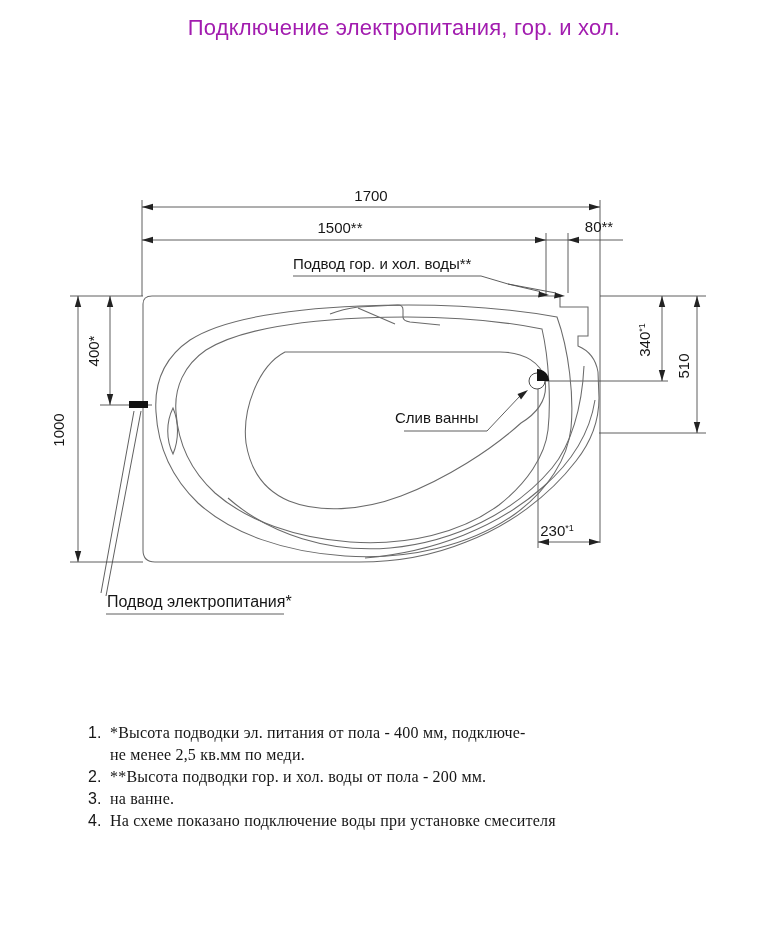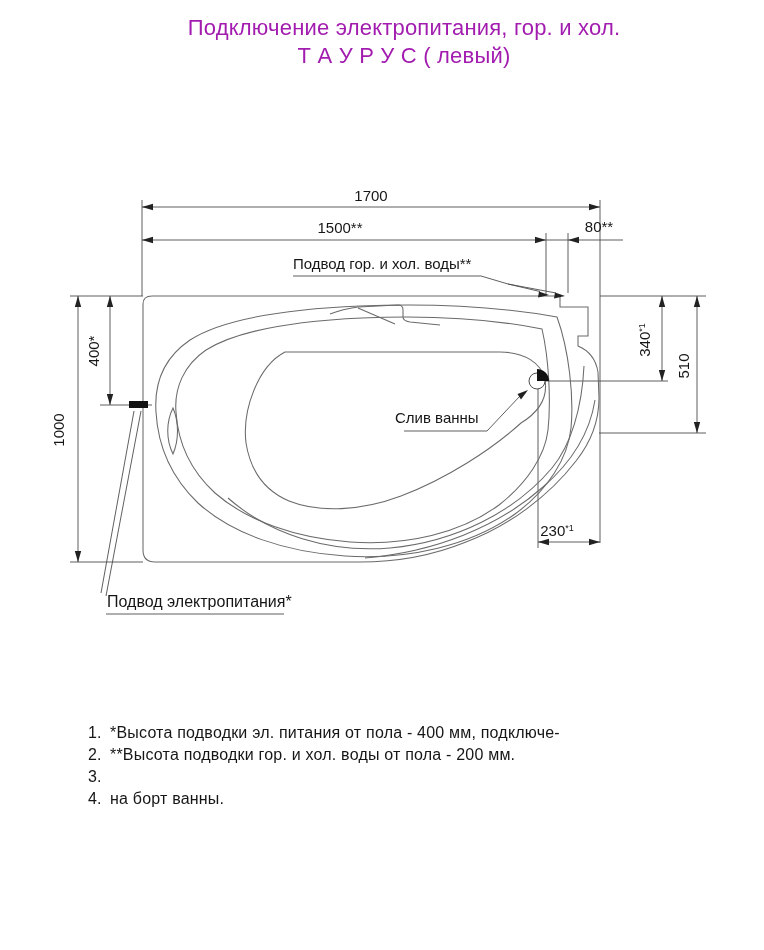--- a/index.html
+++ b/index.html
@@ -8,29 +8,28 @@
          font-size:22px;line-height:28px;color:#a21caf;letter-spacing:.2px;}
   svg.drawing{position:absolute;left:0;top:0;width:764px;height:950px;}
   svg text{font-family:"Liberation Sans",sans-serif;fill:#161616;}
   .dimtxt{font-size:15px;}
   .lbltxt{font-size:15px;}
   .suptxt{font-size:9px;}
   .notes{position:absolute;left:88px;top:722px;width:600px;font-size:16px;
          line-height:22px;color:#161616;letter-spacing:.2px;}
   .note{display:flex;}
   .note .num{width:22px;flex:0 0 22px;}
-  .note .body{flex:1;}
+  .note .body{flex:1;font-family:Liberation Serif, serif;}
   .note sup{font-size:9px;vertical-align:super;}
 </style>
 </head>
 <body>
 
 <div class="title">
   <div>Подключение электропитания, гор. и хол.</div>
-  <div>Т А У Р У С ( левый)</div>
 </div>
 
 <svg class="drawing" viewBox="0 0 764 950">
 
   <g stroke="#4d4d4d" stroke-width="0.9" fill="none">
     <path d="M142,200 V296"></path>
     <path d="M600,200 V543"></path>
     <path d="M70,296 H143"></path>
     <path d="M600,296 H706"></path>
     <path d="M70,562 H143"></path>
@@ -141,32 +140,34 @@
   <text class="lbltxt" x="293" y="269">Подвод гор. и хол. воды**</text>
   <text class="lbltxt" x="395" y="423">Слив ванны</text>
   <text class="lbltxt" x="107" y="607" style="font-size:16px">Подвод электропитания*</text>
 </svg>
 
 <div class="notes">
   <div class="note">
     <span class="num">1.</span>
     <div class="body">
       <div>*Высота подводки эл. питания от пола - 400 мм, подключе-</div>
+      <div>не менее 2,5 кв.мм по меди.</div>
     </div>
   </div>
   <div class="note">
     <span class="num">2.</span>
     <div class="body">
       <div>**Высота подводки гор. и хол. воды от пола - 200 мм.</div>
     </div>
   </div>
   <div class="note">
     <span class="num">3.</span>
     <div class="body">
+      <div>на ванне.</div>
     </div>
   </div>
   <div class="note">
     <span class="num">4.</span>
     <div class="body">
-      <div>на борт ванны.</div>
+      <div>На схеме показано подключение воды при установке смесителя</div>
     </div>
   </div>
 </div>
 
 </body></html>

